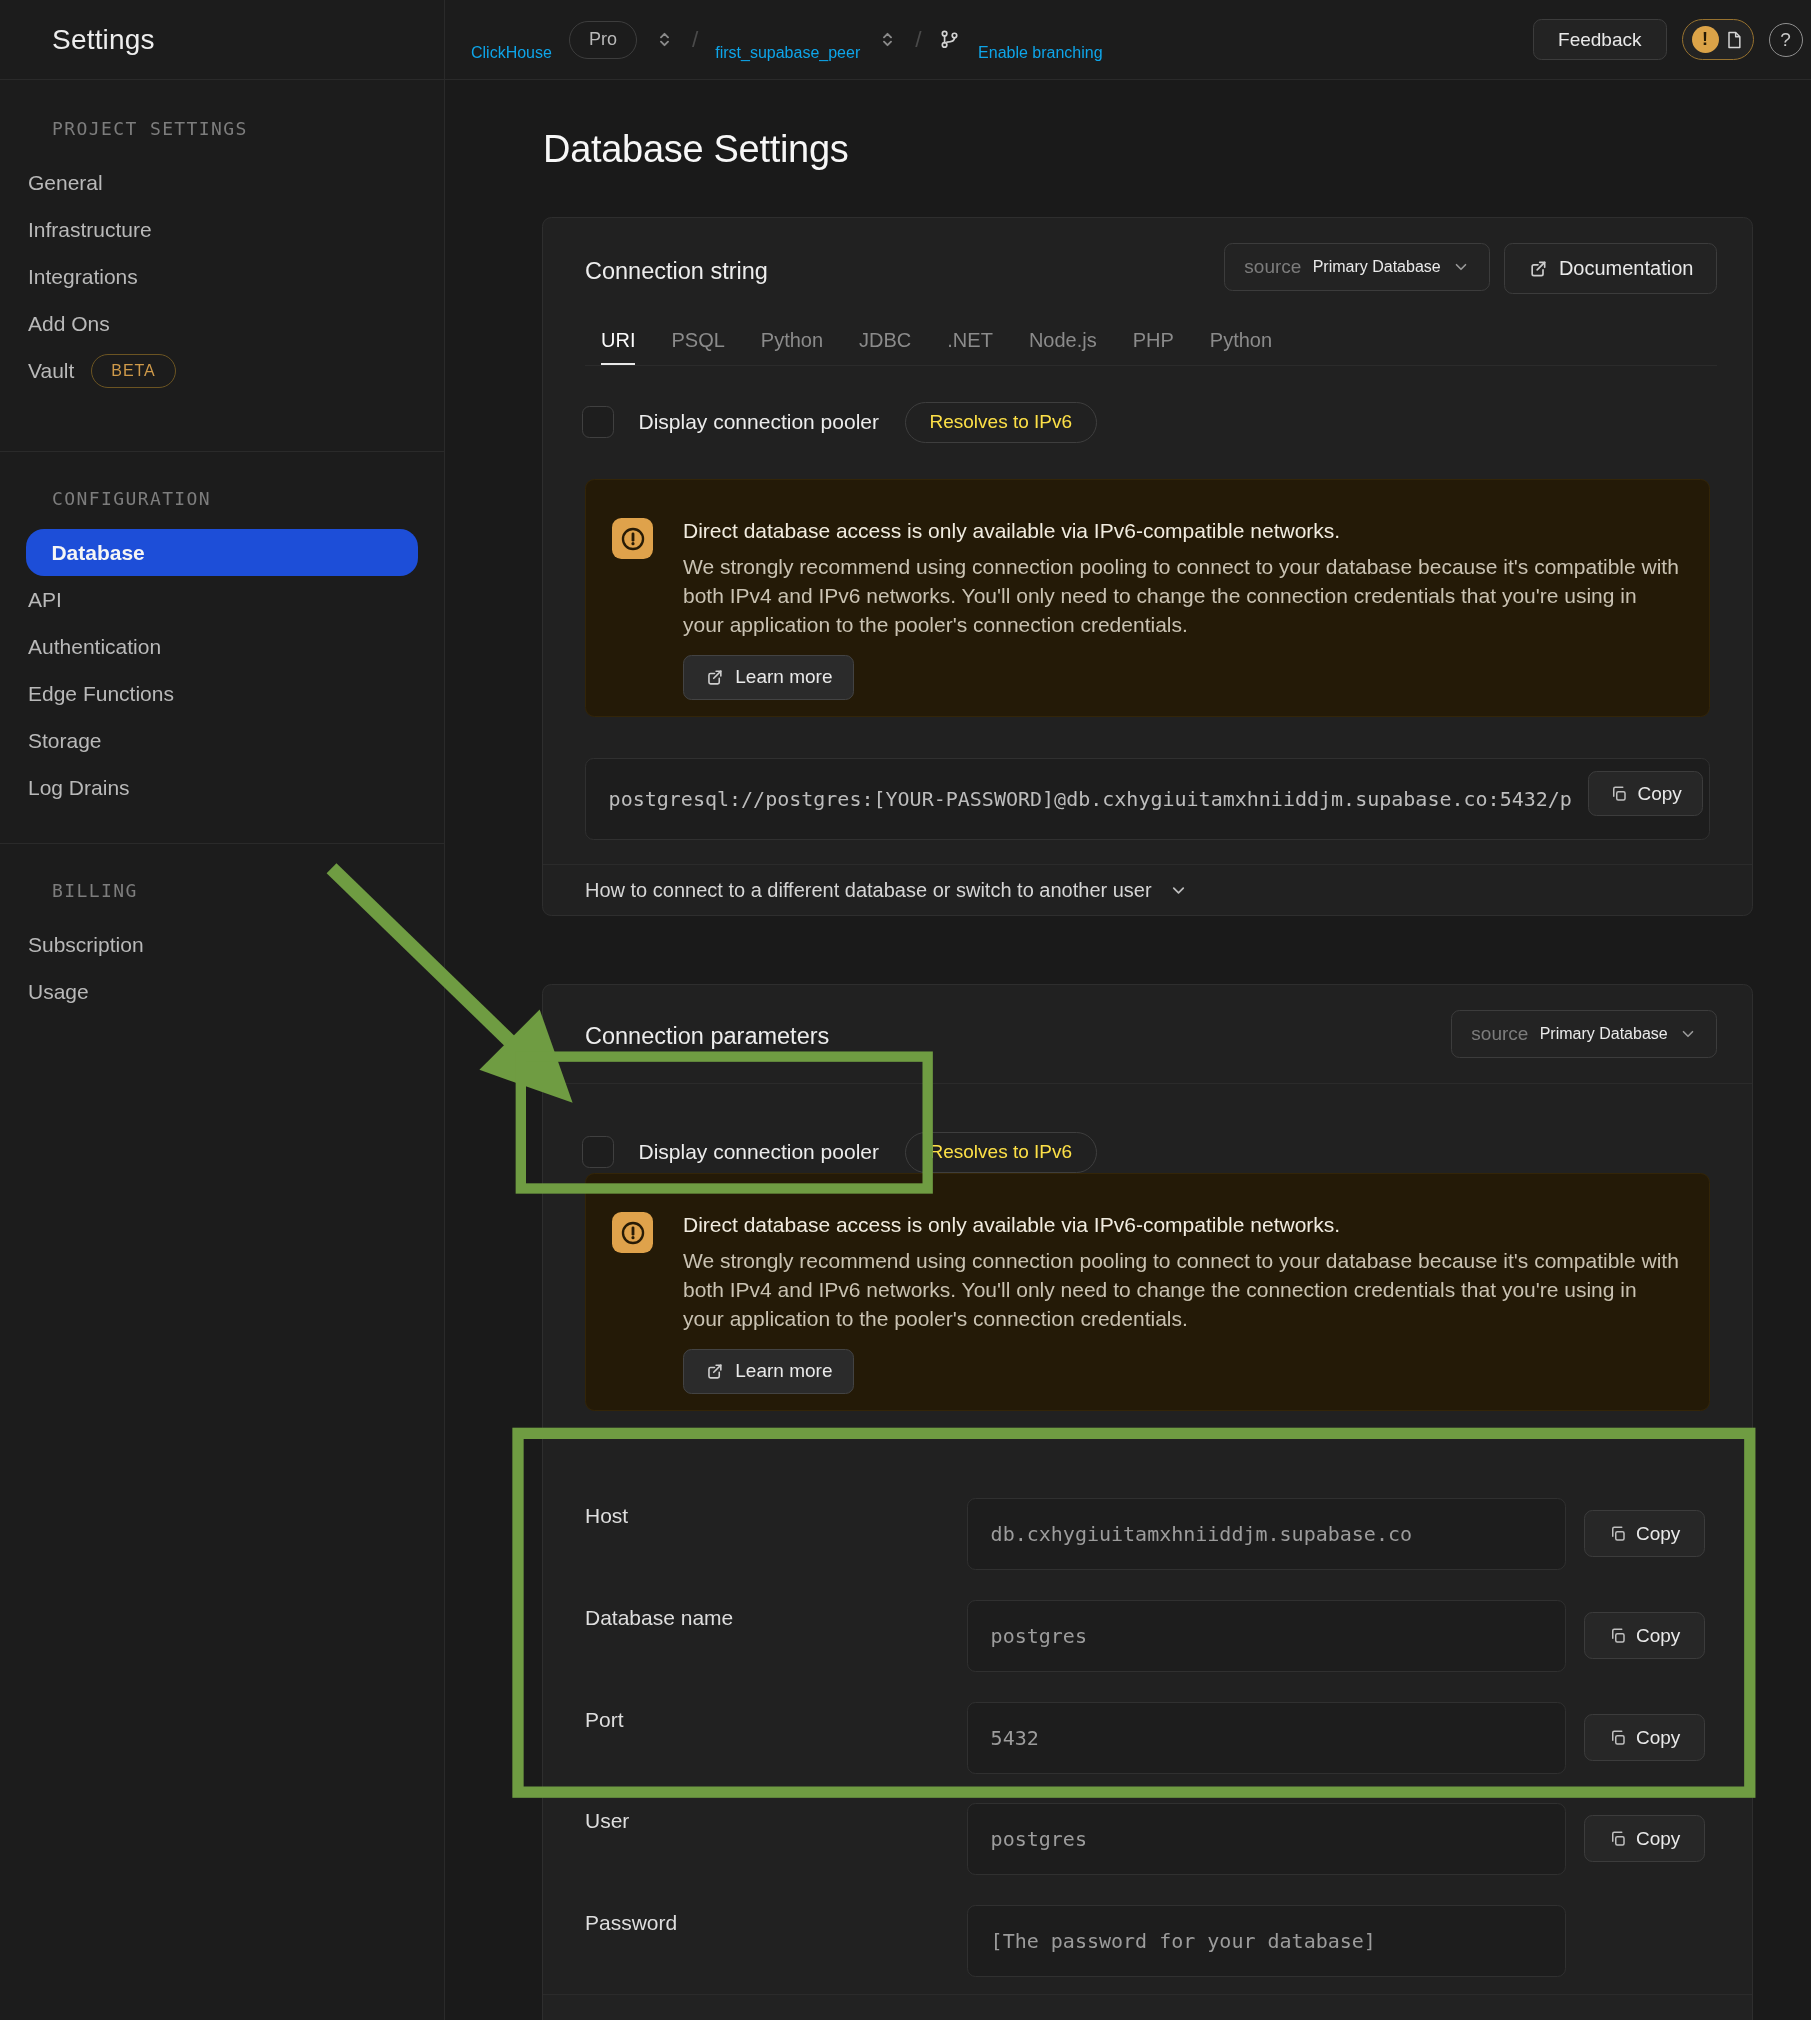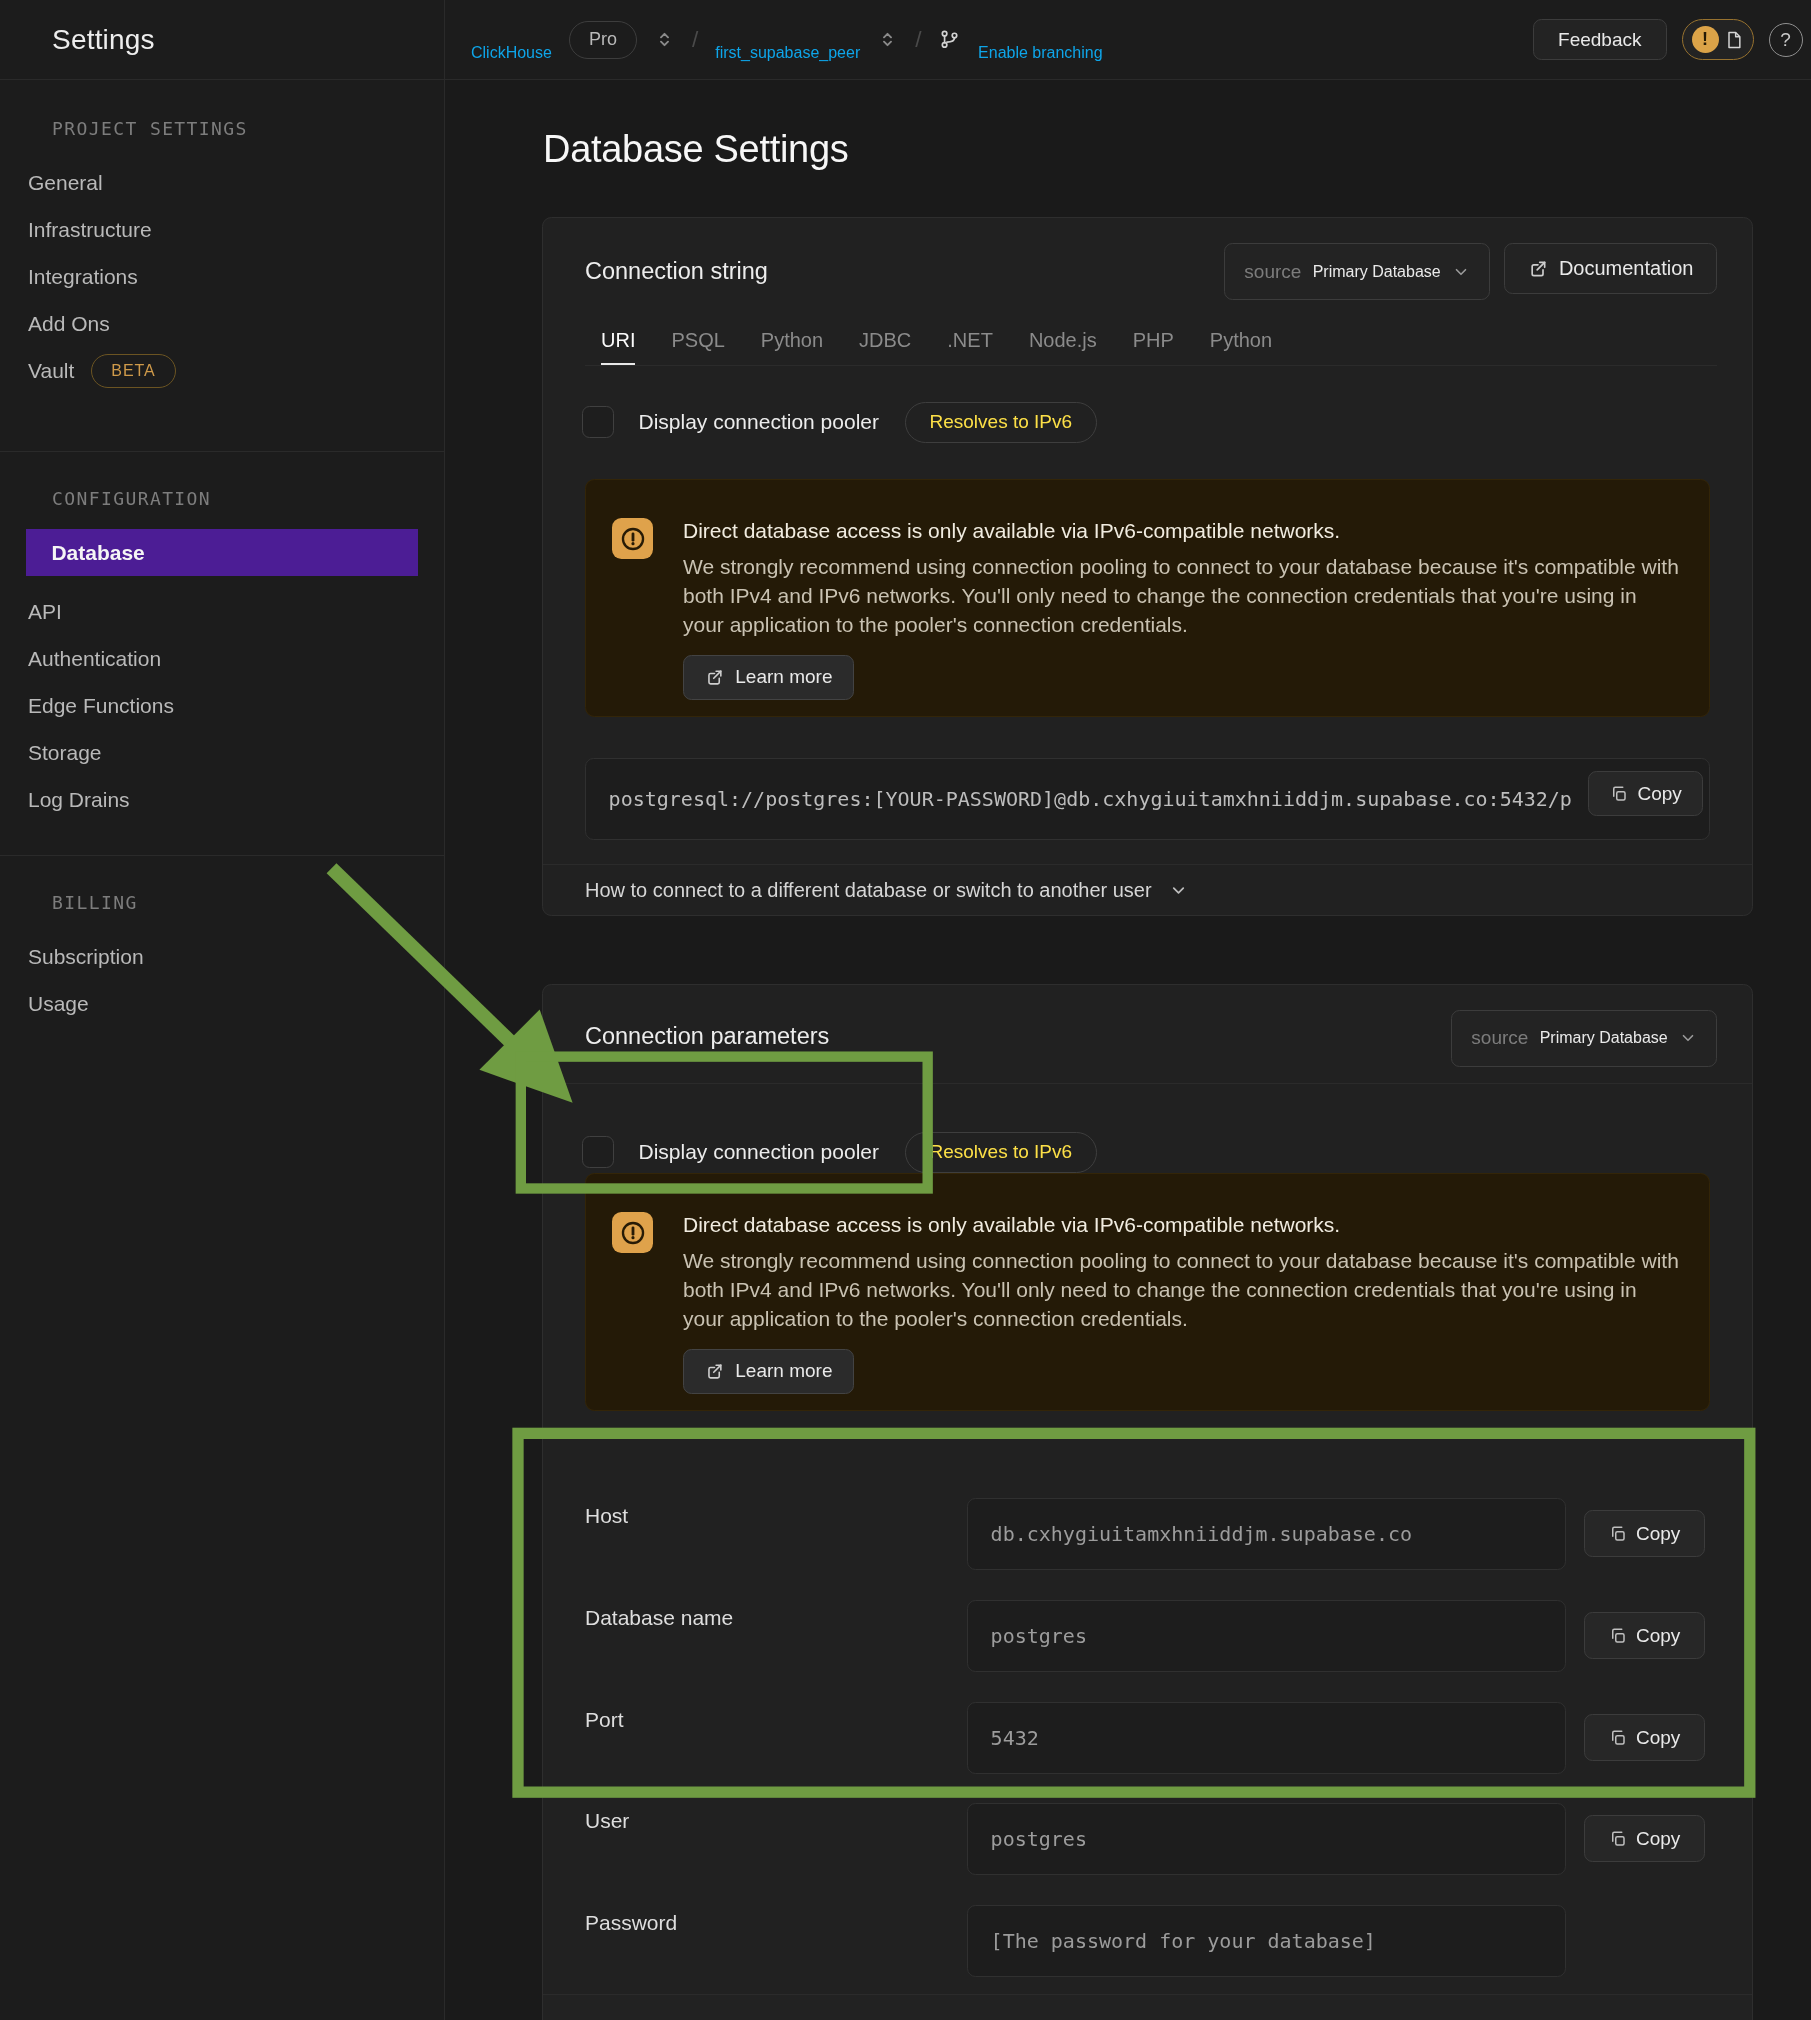--- a/index.html
+++ b/index.html
@@ -23,34 +23,34 @@
   .notif-pill { height:41px; padding:0 8.5px; display:flex; align-items:center; gap:5.6px; background:#232323; border:1.4px solid #97722f; border-radius:941px; }
   .notif-dot { width:27px; height:27px; border-radius:50%; background:#dba348; color:#241a06; font-weight:bold; font-size:18px; display:flex; align-items:center; justify-content:center; }
   .help-circle { width:34px; height:34px; border-radius:50%; border:1.9px solid #8f8f8f; color:#c9c9c9; font-size:19px; display:flex; align-items:center; justify-content:center; }
 
   
   .sidebar { position:absolute; left:0; top:80px; width:445px; bottom:0; background:#1c1c1c; border-right:0.9px solid #2a2a2a; }
   .side-label { margin-left:52px; font-family:"DejaVu Sans Mono", monospace; font-size:18px; letter-spacing:1.4px; color:#7d7d7d; height:22.6px; }
   .side-sec1 { padding-top:38px; }
   .side-items { margin-top:19px; }
   .side-item { height:47px; display:flex; align-items:center; padding-left:28px; font-size:21px; color:#b9b9b9; cursor:pointer; }
-  .side-item.active { margin:12px 26px; padding-left:25.4px; background:#4c1d95; border-radius:0; color:#f5f5f5; font-weight:600; }
+  .side-item.active { margin:0 26px; padding-left:25.4px; background:#1d4ed8; border-radius:18px; color:#f5f5f5; font-weight:600; }
   .side-div { border-top:0.9px solid #2a2a2a; margin-top:56px; }
   .side-sec { padding-top:36px; }
   .beta-pill { margin-left:17px; height:34px; padding:0 19px; display:inline-flex; align-items:center; border:0.9px solid #6b5422; border-radius:941px; color:#cf9a4a; font-size:16px; letter-spacing:0.9px; }
 
   
   .page-title { position:absolute; left:543px; top:128px; font-size:38px; font-weight:500; color:#f7f7f7; letter-spacing:-0.3px; }
   .card { position:absolute; left:542px; width:1211px; background:#212121; border:0.9px solid #2e2e2e; border-radius:9.4px; }
   .card1 { top:217px; height:699px; }
   .card2 { top:984px; height:1037px; border-radius:9.4px 9.4px 0 0; }
   .c-head { position:absolute; left:0; right:0; top:0; }
   .c-title { position:absolute; left:42px; font-size:23.5px; color:#ededed; }
   .head-actions { position:absolute; right:35px; top:25.4px; display:flex; gap:14px; }
-  .src-select { height:57px; padding:0 19px; display:inline-flex; align-items:center; gap:11.3px; background:#232323; border:0.9px solid #3c3c3c; border-radius:8.5px; cursor:pointer; }
+  .src-select { height:48px; padding:0 19px; display:inline-flex; align-items:center; gap:11.3px; background:#232323; border:0.9px solid #3c3c3c; border-radius:8.5px; cursor:pointer; }
   .src-key { font-size:19px; color:#7c7c7c; }
   .src-val { font-size:16px; color:#eaeaea; }
   .doc-btn { height:51px; padding:0 22.6px; font-size:20px; }
 
   .tabs { position:absolute; left:42px; right:35px; top:105px; height:43px; display:flex; gap:36px; padding-left:16px; border-bottom:0.9px solid #2b2b2b; }
   .tab { font-size:20px; color:#8b8b8b; display:flex; align-items:flex-start; padding-top:5.6px; cursor:pointer; }
   .tab.active { color:#fafafa; box-shadow:inset 0 -1.9px 0 #e8e8e8; }
 
   .pooler-row { position:absolute; left:39px; display:flex; align-items:center; }
   .checkbox { width:32px; height:32px; border-radius:7.5px; border:1.4px solid #404040; background:#1e1e1e; cursor:pointer; flex:0 0 auto; }

